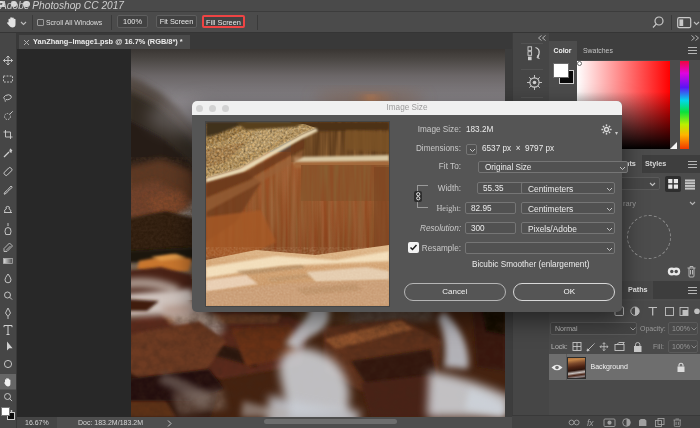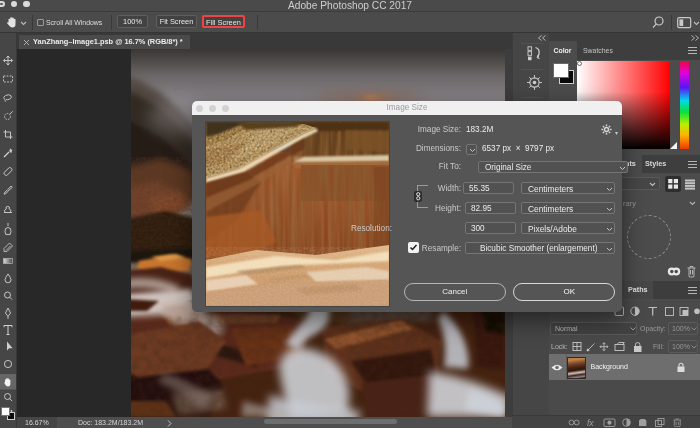--- a/index.html
+++ b/index.html
@@ -13,21 +13,21 @@
 </style>
 </head>
 <body>
 <div id="stage">
 
   <div class="abs" style="left:0;top:0;width:700px;height:11px;background:#4a4a4a;">
     <div class="circ" style="left:-2px;top:0.8px;width:6.5px;height:6.5px;background:#dadada;"></div>
     <div class="circ" style="left:0px;top:2.8px;width:2.5px;height:2.5px;background:#5a5a5a;"></div>
     <div class="circ" style="left:10.5px;top:0.8px;width:6.5px;height:6.5px;background:#dadada;"></div>
     <div class="circ" style="left:23px;top:0.8px;width:6.5px;height:6.5px;background:#dadada;"></div>
-    <div class="abs" style="left:0;top:0;width:700px;text-align:center;font-size:10.2px;line-height:11px;color:#cecece;">Adobe Photoshop CC 2017</div>
+    <div class="abs" style="left:0;top:0;width:700px;font-size:10.2px;line-height:11px;color:#cecece;font-style:italic;">Adobe Photoshop CC 2017</div>
   </div>
   <div class="abs" style="left:0;top:11px;width:700px;height:1px;background:#3c3c3c;"></div>
 
   <div class="abs" style="left:0;top:12px;width:700px;height:21px;background:#4b4b4b;border-bottom:1px solid #353535;">
     <svg class="abs" style="left:6px;top:4px;" width="12" height="13" viewBox="0 0 12 13">
       <path d="M2.5 6.5 V3.6 q0-.9 .9-.9 q.8 0 .8 .9 V2.1 q0-.9 .9-.9 q.9 0 .9 .9 V2.5 q0-.9 .9-.9 q.9 0 .9 .9 V3.5 q0-.8 .8-.8 q.9 0 .9 .8 V8.2 q0 3.3-3.2 3.3 q-2 0-2.8-1.4 L1.3 7.6 q-.5-.8 .2-1.3 q.6-.4 1 .2 z" fill="#e2e2e2"></path>
     </svg>
     <svg class="chev" style="left:20px;top:9px" width="7" height="5">
         <polyline points="1,1 3.5,3.5 6,1" fill="none" stroke="#bdbdbd" stroke-width="1.1"></polyline>
       </svg>
@@ -585,57 +585,57 @@
       <div class="abs" style="left:225px;top:84px;width:11px;height:1px;background:#9a9a9a;"></div>
       <div class="abs" style="left:225px;top:84px;width:1px;height:22px;background:#9a9a9a;"></div>
       <div class="abs" style="left:225px;top:105.5px;width:11px;height:1px;background:#9a9a9a;"></div>
       <div class="abs" style="left:221.5px;top:90px;width:8.5px;height:10.5px;background:#2e2e2e;border-radius:2px;">
         <svg width="8.5" height="10.5" viewBox="0 0 8.5 10.5">
           <circle cx="4.25" cy="3.2" r="1.6" fill="none" stroke="#e8e8e8" stroke-width="1"></circle>
           <circle cx="4.25" cy="7.3" r="1.6" fill="none" stroke="#e8e8e8" stroke-width="1"></circle>
         </svg>
       </div>
       <div class="abs" style="left:159px;top:82.5px;width:110px;text-align:right;">Width:</div>
-      <div class="abs" style="left:271px;top:80.5px;width:51px;height:12.5px;background:#515151;border:1px solid #757575;border-radius:2px;color:#ececec;">
+      <div class="abs" style="left:285px;top:80.5px;width:51px;height:12.5px;background:#515151;border:1px solid #757575;border-radius:2px;color:#ececec;">
           <span style="position:absolute;left:5px;top:0;line-height:12px;">55.35</span>
         </div>
       <div class="abs" style="left:329px;top:80.5px;width:94px;height:12.5px;background:#515151;border:1px solid #757575;border-radius:2px;">
         <div class="abs" style="left:6px;top:0;line-height:12px;color:#ececec;font-size:8.4px;">Centimeters</div>
         <svg class="chev" style="left:84px;top:4px" width="7" height="5">
             <polyline points="1,1 3.5,3.5 6,1" fill="none" stroke="#c5c5c5" stroke-width="1"></polyline>
           </svg>
       </div>
-      <div class="abs" style="left:159px;top:102.5px;width:110px;text-align:right;">Height:</div>
+      <div class="abs" style="left:159px;top:102.5px;width:110px;text-align:right;font-family:Liberation Serif, serif;">Height:</div>
       <div class="abs" style="left:273px;top:100.5px;width:51px;height:12.5px;background:#515151;border:1px solid #757575;border-radius:2px;color:#ececec;">
           <span style="position:absolute;left:5px;top:0;line-height:12px;">82.95</span>
         </div>
       <div class="abs" style="left:329px;top:100.5px;width:94px;height:12.5px;background:#515151;border:1px solid #757575;border-radius:2px;">
         <div class="abs" style="left:6px;top:0;line-height:12px;color:#ececec;font-size:8.4px;">Centimeters</div>
         <svg class="chev" style="left:84px;top:4px" width="7" height="5">
             <polyline points="1,1 3.5,3.5 6,1" fill="none" stroke="#c5c5c5" stroke-width="1"></polyline>
           </svg>
       </div>
-      <div class="abs" style="left:159px;top:122.5px;width:110px;text-align:left;">Resolution:</div>
+      <div class="abs" style="left:159px;top:122.5px;width:110px;text-align:right;font-style:italic;">Resolution:</div>
       <div class="abs" style="left:273px;top:120.5px;width:51px;height:12.5px;background:#515151;border:1px solid #757575;border-radius:2px;color:#ececec;">
           <span style="position:absolute;left:5px;top:0;line-height:12px;">300</span>
         </div>
       <div class="abs" style="left:329px;top:120.5px;width:94px;height:12.5px;background:#515151;border:1px solid #757575;border-radius:2px;">
         <div class="abs" style="left:6px;top:0;line-height:12px;color:#ececec;font-size:8.4px;">Pixels/Adobe</div>
         <svg class="chev" style="left:84px;top:4px" width="7" height="5">
             <polyline points="1,1 3.5,3.5 6,1" fill="none" stroke="#c5c5c5" stroke-width="1"></polyline>
           </svg>
       </div>
       <div class="abs" style="left:216px;top:141px;width:11px;height:11px;background:#f2f2f2;border-radius:2px;">
         <svg width="11" height="11" viewBox="0 0 11 11">
             <path d="M2.5 5.5 L4.5 7.5 L8.5 3" stroke="#1c1c1c" stroke-width="1.5" fill="none"></path>
           </svg>
       </div>
       <div class="abs" style="left:159px;top:142.5px;width:110px;text-align:right;">Resample:</div>
       <div class="abs" style="left:273px;top:140.5px;width:150px;height:12.5px;background:#515151;border:1px solid #757575;border-radius:2px;">
-        <div class="abs" style="left:6px;top:0;line-height:12px;color:#ececec;margin-left:8px;">Bicubic Smoother (enlargement)</div>
+        <div class="abs" style="left:6px;top:16px;line-height:12px;color:#ececec;">Bicubic Smoother (enlargement)</div>
         <svg class="chev" style="left:140px;top:4px" width="7" height="5">
             <polyline points="1,1 3.5,3.5 6,1" fill="none" stroke="#c5c5c5" stroke-width="1"></polyline>
           </svg>
       </div>
       <div class="abs" style="left:212px;top:182px;width:101.5px;height:17.5px;border:1px solid #b5b5b5;border-radius:9px;color:#f0f0f0;font-size:8px;text-align:center;line-height:16px;">Cancel</div>
       <div class="abs" style="left:321px;top:182px;width:101.5px;height:17.5px;border:1px solid #d8d8d8;border-radius:9px;color:#fafafa;font-size:8px;text-align:center;line-height:16px;padding-left:11px;">OK</div>
     </div>
   </div>
 
 </div>

